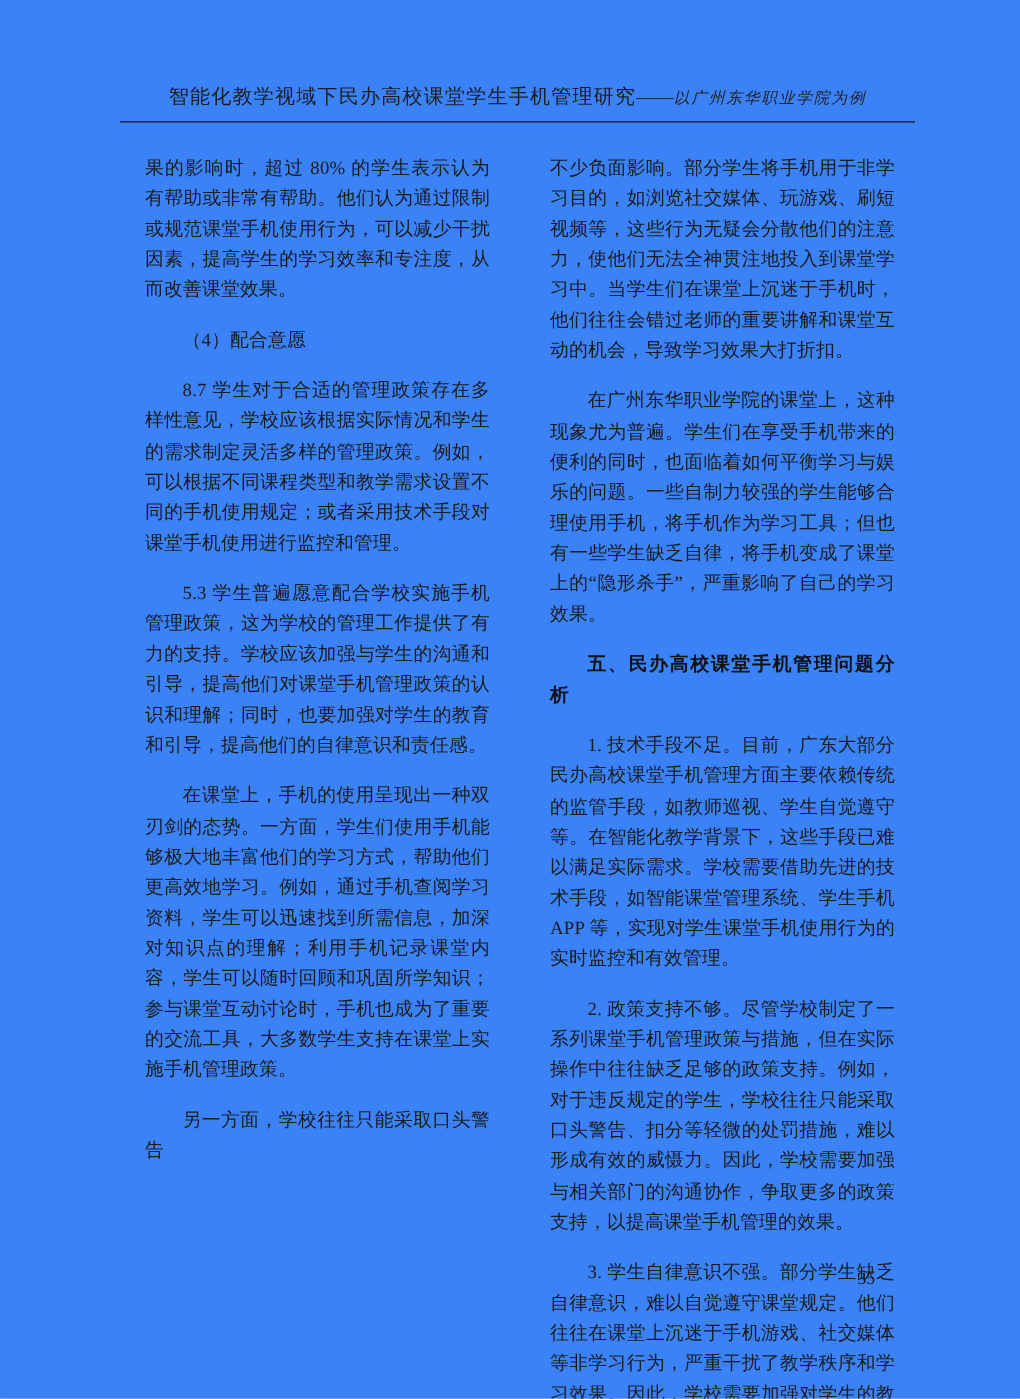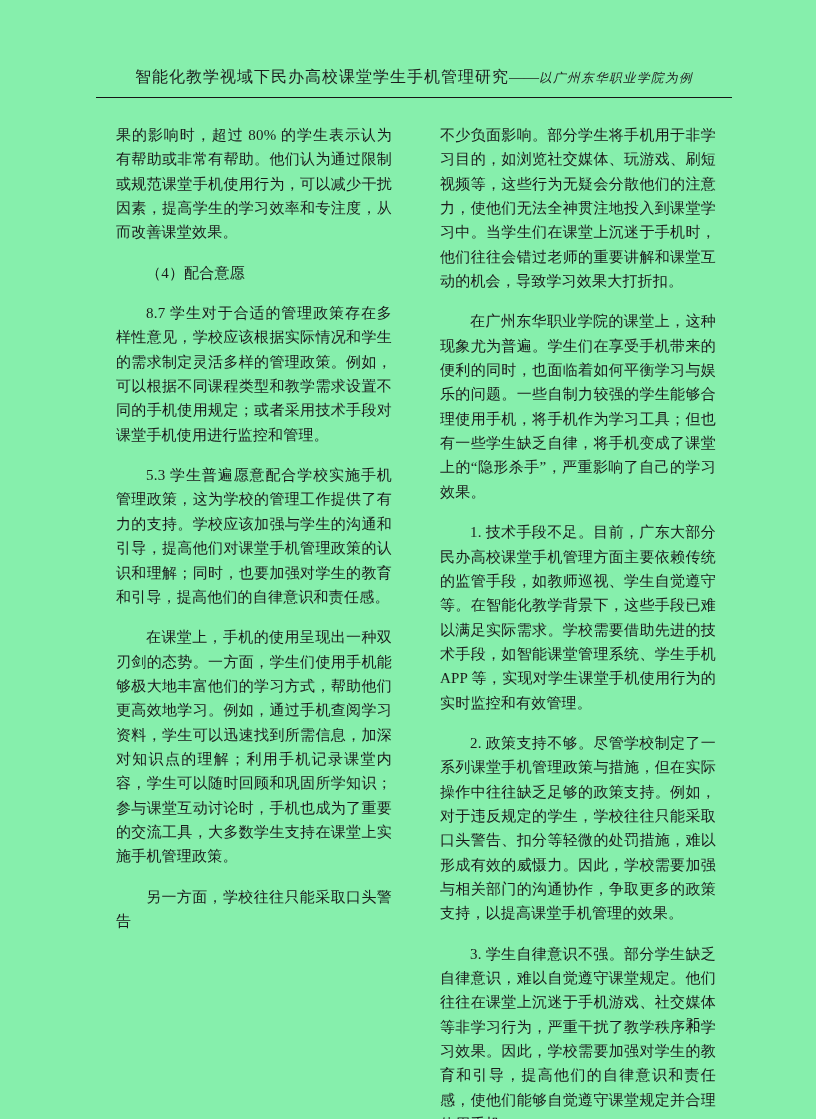--- a/index.html
+++ b/index.html
@@ -1,20 +1,20 @@
 <!DOCTYPE html>
 <html><head>
 <meta charset="utf-8">
 <style>
   html,body { margin:0; padding:0; background:#e9e9e9; }
   .page {
     position:relative;
     width:816px; height:1119px;
     margin:0 auto;
-    background:#86efac;
+    background:#3b82f6;
     color:#1b1b1b;
     font-family:"Liberation Serif","DejaVu Serif",serif;
     overflow:hidden;
     box-shadow:0 0 4px rgba(0,0,0,.25);
   }
   .running-header {
     position:absolute; top:67px; left:96px; width:636px;
     text-align:center; white-space:nowrap;
   }
   .rh-main { font-size:16px; letter-spacing:1px; color:#1c1c1c; }
@@ -70,20 +70,21 @@
       <p>（4）配合意愿</p>
       <p>8.7 学生对于合适的管理政策存在多样性意见，学校应该根据实际情况和学生的需求制定灵活多样的管理政策。例如，可以根据不同课程类型和教学需求设置不同的手机使用规定；或者采用技术手段对课堂手机使用进行监控和管理。</p>
       <p>5.3 学生普遍愿意配合学校实施手机管理政策，这为学校的管理工作提供了有力的支持。学校应该加强与学生的沟通和引导，提高他们对课堂手机管理政策的认识和理解；同时，也要加强对学生的教育和引导，提高他们的自律意识和责任感。</p>
       <p>在课堂上，手机的使用呈现出一种双刃剑的态势。一方面，学生们使用手机能够极大地丰富他们的学习方式，帮助他们更高效地学习。例如，通过手机查阅学习资料，学生可以迅速找到所需信息，加深对知识点的理解；利用手机记录课堂内容，学生可以随时回顾和巩固所学知识；参与课堂互动讨论时，手机也成为了重要的交流工具，大多数学生支持在课堂上实施手机管理政策。</p>
       <p>另一方面，学校往往只能采取口头警告</p>
     </div>
 
     <div class="col">
       <p class="cont">不少负面影响。部分学生将手机用于非学习目的，如浏览社交媒体、玩游戏、刷短视频等，这些行为无疑会分散他们的注意力，使他们无法全神贯注地投入到课堂学习中。当学生们在课堂上沉迷于手机时，他们往往会错过老师的重要讲解和课堂互动的机会，导致学习效果大打折扣。</p>
       <p>在广州东华职业学院的课堂上，这种现象尤为普遍。学生们在享受手机带来的便利的同时，也面临着如何平衡学习与娱乐的问题。一些自制力较强的学生能够合理使用手机，将手机作为学习工具；但也有一些学生缺乏自律，将手机变成了课堂上的“隐形杀手”，严重影响了自己的学习效果。</p>
+      <p class="sec-heading">五、民办高校课堂手机管理问题分析</p>
       <p>1. 技术手段不足。目前，广东大部分民办高校课堂手机管理方面主要依赖传统的监管手段，如教师巡视、学生自觉遵守等。在智能化教学背景下，这些手段已难以满足实际需求。学校需要借助先进的技术手段，如智能课堂管理系统、学生手机 APP 等，实现对学生课堂手机使用行为的实时监控和有效管理。</p>
       <p>2. 政策支持不够。尽管学校制定了一系列课堂手机管理政策与措施，但在实际操作中往往缺乏足够的政策支持。例如，对于违反规定的学生，学校往往只能采取口头警告、扣分等轻微的处罚措施，难以形成有效的威慑力。因此，学校需要加强与相关部门的沟通协作，争取更多的政策支持，以提高课堂手机管理的效果。</p>
       <p>3. 学生自律意识不强。部分学生缺乏自律意识，难以自觉遵守课堂规定。他们往往在课堂上沉迷于手机游戏、社交媒体等非学习行为，严重干扰了教学秩序和学习效果。因此，学校需要加强对学生的教育和引导，提高他们的自律意识和责任感，使他们能够自觉遵守课堂规定并合理使用手机。</p>
     </div>
 
   </div>
 
   <div class="page-number">35</div>
 
 </div>

